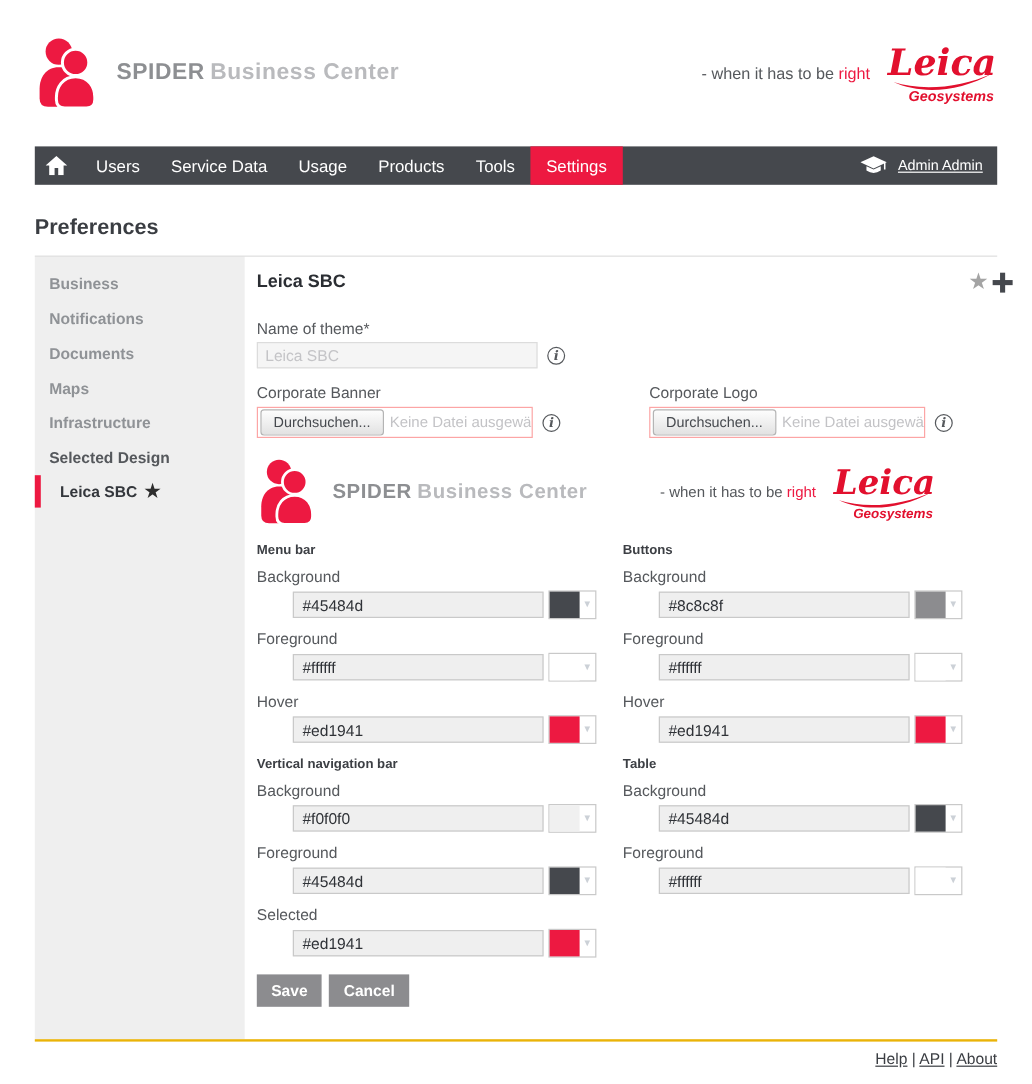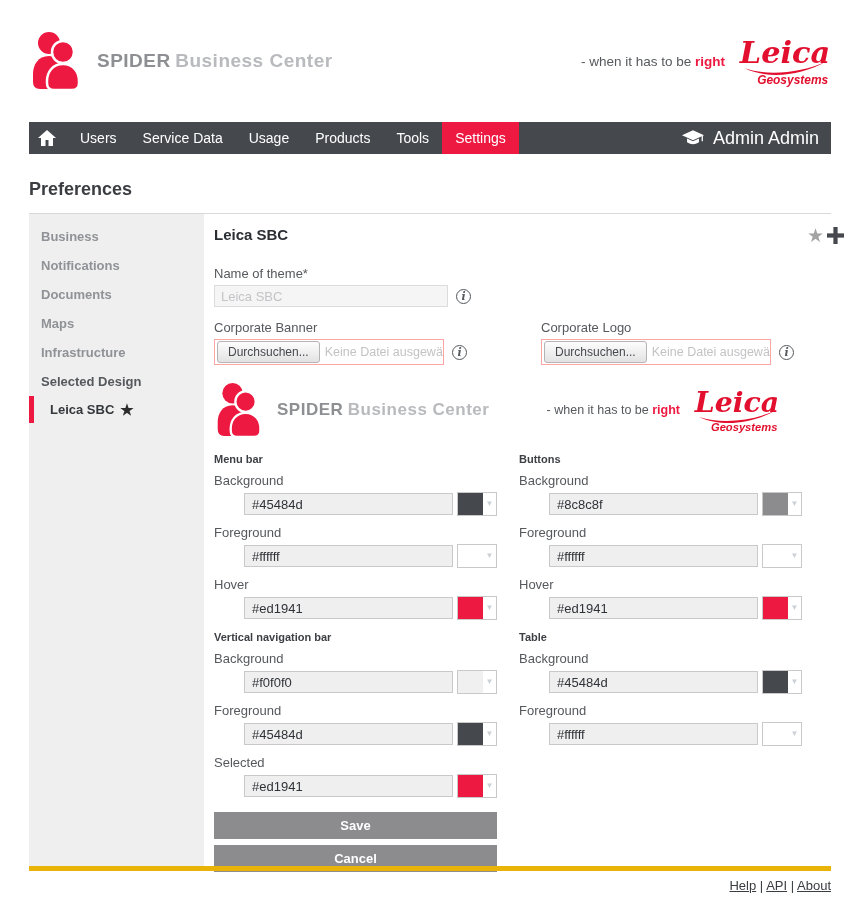--- a/index.html
+++ b/index.html
@@ -12,29 +12,29 @@
   }
   .page { width: 860px; height: 903px; padding: 0 29px; display: flex; flex-direction: column; }
 
   
   .top-header { height: 122px; display: flex; align-items: center; justify-content: space-between; }
   .brand { display: flex; align-items: center; gap: 12px; }
   .brand-name { font-size: 19px; font-weight: bold; color: #8d8f92; letter-spacing: .5px; }
   .brand-suffix { font-size: 19px; font-weight: bold; color: #b9babd; letter-spacing: .5px; }
   .header-right { display: flex; align-items: center; gap: 14px; }
   .tagline { font-size: 13.5px; color: #55585c; white-space: nowrap; }
-  .tagline .hl { color: #ed1941; font-weight: bold; }
+  .tagline .hl { color: #ed1941; font-weight: normal; }
 
   
   .main-nav { height: 32px; background: #45484d; display: flex; align-items: stretch; color: #fff; font-size: 14px; flex-shrink: 0; }
   .nav-home { display: flex; align-items: center; padding: 0 11px 0 9px; }
   .nav-item { line-height: 32px; padding: 0 13px; text-decoration: none; color: #fff; }
   .nav-item.active { background: #ed1941; }
   .nav-user { margin-left: auto; display: flex; align-items: center; gap: 9px; padding-right: 12px; }
-  .nav-user span { font-size: 18px; }
+  .nav-user span { font-size: 12px; text-decoration: underline; }
 
   
   .page-title { font-size: 18px; font-weight: bold; color: #3a3d42; margin: 25px 0 13px; }
 
   
   .panel { display: flex; border-top: 1px solid #d9d9d9; height: 653px; flex-shrink: 0; }
   .sidebar { width: 175px; background: #efefef; padding-top: 8px; flex-shrink: 0; }
   .side-item { font-size: 13px; font-weight: bold; color: #8f9296; padding: 7px 0 7px 12px; cursor: pointer; }
   .side-item.strong { color: #55585c; }
   .side-sub { display: flex; align-items: center; gap: 6px; border-left: 5px solid #ed1941; padding: 6px 0 6px 16px; font-size: 13px; font-weight: bold; color: #34373c; cursor: pointer; }
@@ -72,25 +72,25 @@
   .columns { display: flex; gap: 22px; }
   .col { width: 283px; }
   .section-title { font-size: 11px; font-weight: bold; color: #3c3f44; margin: 11px 0 8px; }
   .cfield { margin-bottom: 9px; }
   .color-row { display: flex; align-items: center; gap: 4px; }
   .color-input { width: 234px; height: 22px; border: 1px solid #c9c9c9; background: #efefef; color: #2f3237; font-size: 13px; padding-left: 7px; font-family: "Liberation Sans", sans-serif; margin-left: 30px; }
   .swatch-box { width: 45px; height: 24px; border: 1px solid #c9c9c9; background: #fff; display: flex; align-items: center; cursor: pointer; }
   .swatch { width: 25px; height: 22px; flex-shrink: 0; }
   .swatch-arrow { flex: 1; text-align: center; font-size: 8px; color: #ccd1d7; line-height: 1; }
 
-  .actions { display: flex; gap: 6px; margin-top: 14px; flex-direction: column; }
+  .actions { display: flex; gap: 6px; margin-top: 14px; }
   .btn { background: #8c8c8f; color: #fff; border: none; font-weight: bold; font-size: 13px; padding: 6px 12px; font-family: "Liberation Sans", sans-serif; cursor: pointer; }
 
   
-  .footer { border-top: 5px solid #eab308; margin-top: 0; padding-top: 7px; text-align: right; font-size: 13px; }
+  .footer { border-top: 2px solid #eab308; margin-top: 0; padding-top: 7px; text-align: right; font-size: 13px; }
   .footer a { color: #3a3d42; text-decoration: underline; }
   .footer .sep { color: #3a3d42; }
 </style>
 </head>
 <body>
 
 <div class="page">
 
   <header class="top-header">
     <div class="brand">

